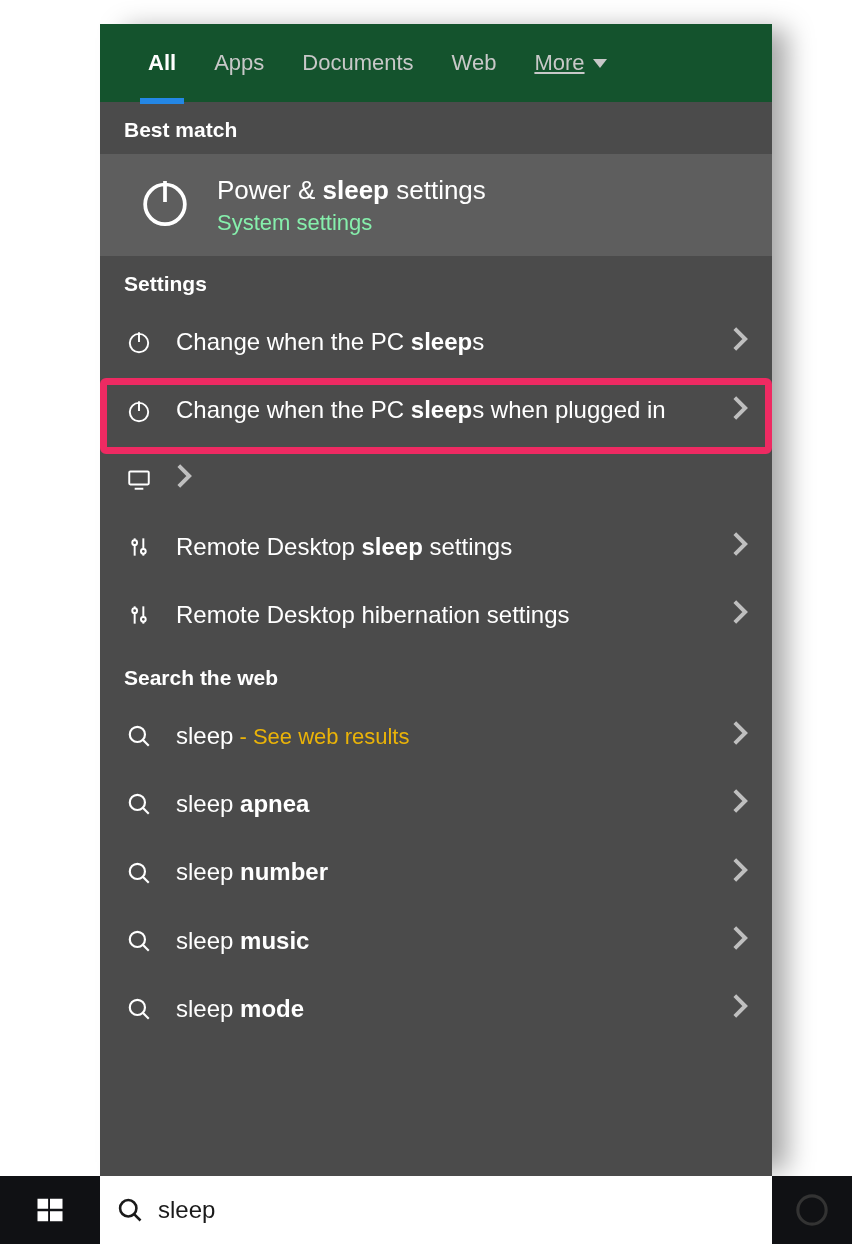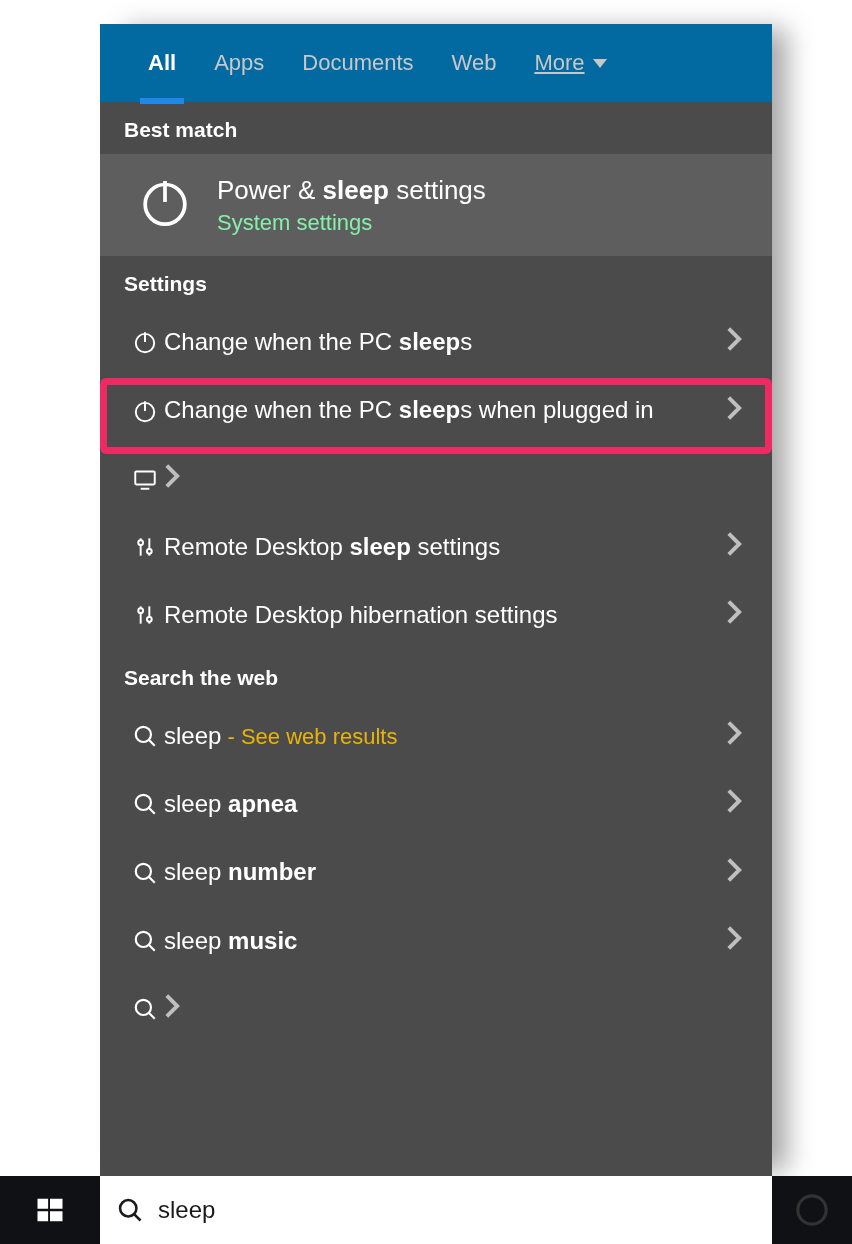--- a/index.html
+++ b/index.html
@@ -18,21 +18,21 @@
     display: flex;
     flex-direction: column;
     overflow: hidden;
   }
 
   
   .tabs {
     display: flex;
     align-items: flex-start;
     gap: 38px;
-    background: #0369a1;
+    background: #14532d;
     padding: 0 48px;
     height: 78px;
   }
   .tab {
     position: relative;
     color: #c8c8c8;
     font-size: 22px;
     height: 100%;
     display: flex;
     align-items: center;
@@ -66,22 +66,22 @@
   }
   .best-icon svg { width: 56px; height: 56px; stroke: #fff; }
   .best-title { font-size: 26px; color: #fff; }
   .best-title b { font-weight: 700; }
   .best-sub { color: #86efac; font-size: 22px; margin-top: 4px; }
 
   
   .row {
     display: flex;
     align-items: center;
-    gap: 4px;
-    padding: 18px 30px;
+    gap: 22px;
+    padding: 18px 24px;
     color: #fff;
     position: relative;
   }
   .row .icon { width: 30px; min-width: 30px; display: flex; align-items: center; justify-content: center; }
   .row .icon svg { width: 26px; height: 26px; stroke: #fff; fill: none; }
   .row .label { flex: 1; font-size: 24px; line-height: 1.35; }
   .row .label b { font-weight: 700; }
   .row .sub { color: #eab308; font-size: 22px; }
   .chev { width: 16px; min-width: 16px; }
   .chev svg { width: 16px; height: 26px; stroke: #bfbfbf; fill: none; stroke-width: 3; }
@@ -295,20 +295,21 @@
             <polyline points="2,2 10,10 2,18"></polyline>
           </svg></span>
       </div>
       <div class="row">
         <span class="icon">
           <svg viewBox="0 0 24 24" stroke-width="2">
             <circle cx="10.5" cy="10.5" r="7"></circle>
             <line x1="21" y1="21" x2="15.5" y2="15.5"></line>
           </svg>
         </span>
+        <span class="label">sleep <b>mode</b></span>
         <span class="chev"><svg viewBox="0 0 12 20">
             <polyline points="2,2 10,10 2,18"></polyline>
           </svg></span>
       </div>
     </div>
 
 </div>
 
 <div class="highlight"></div>
 

